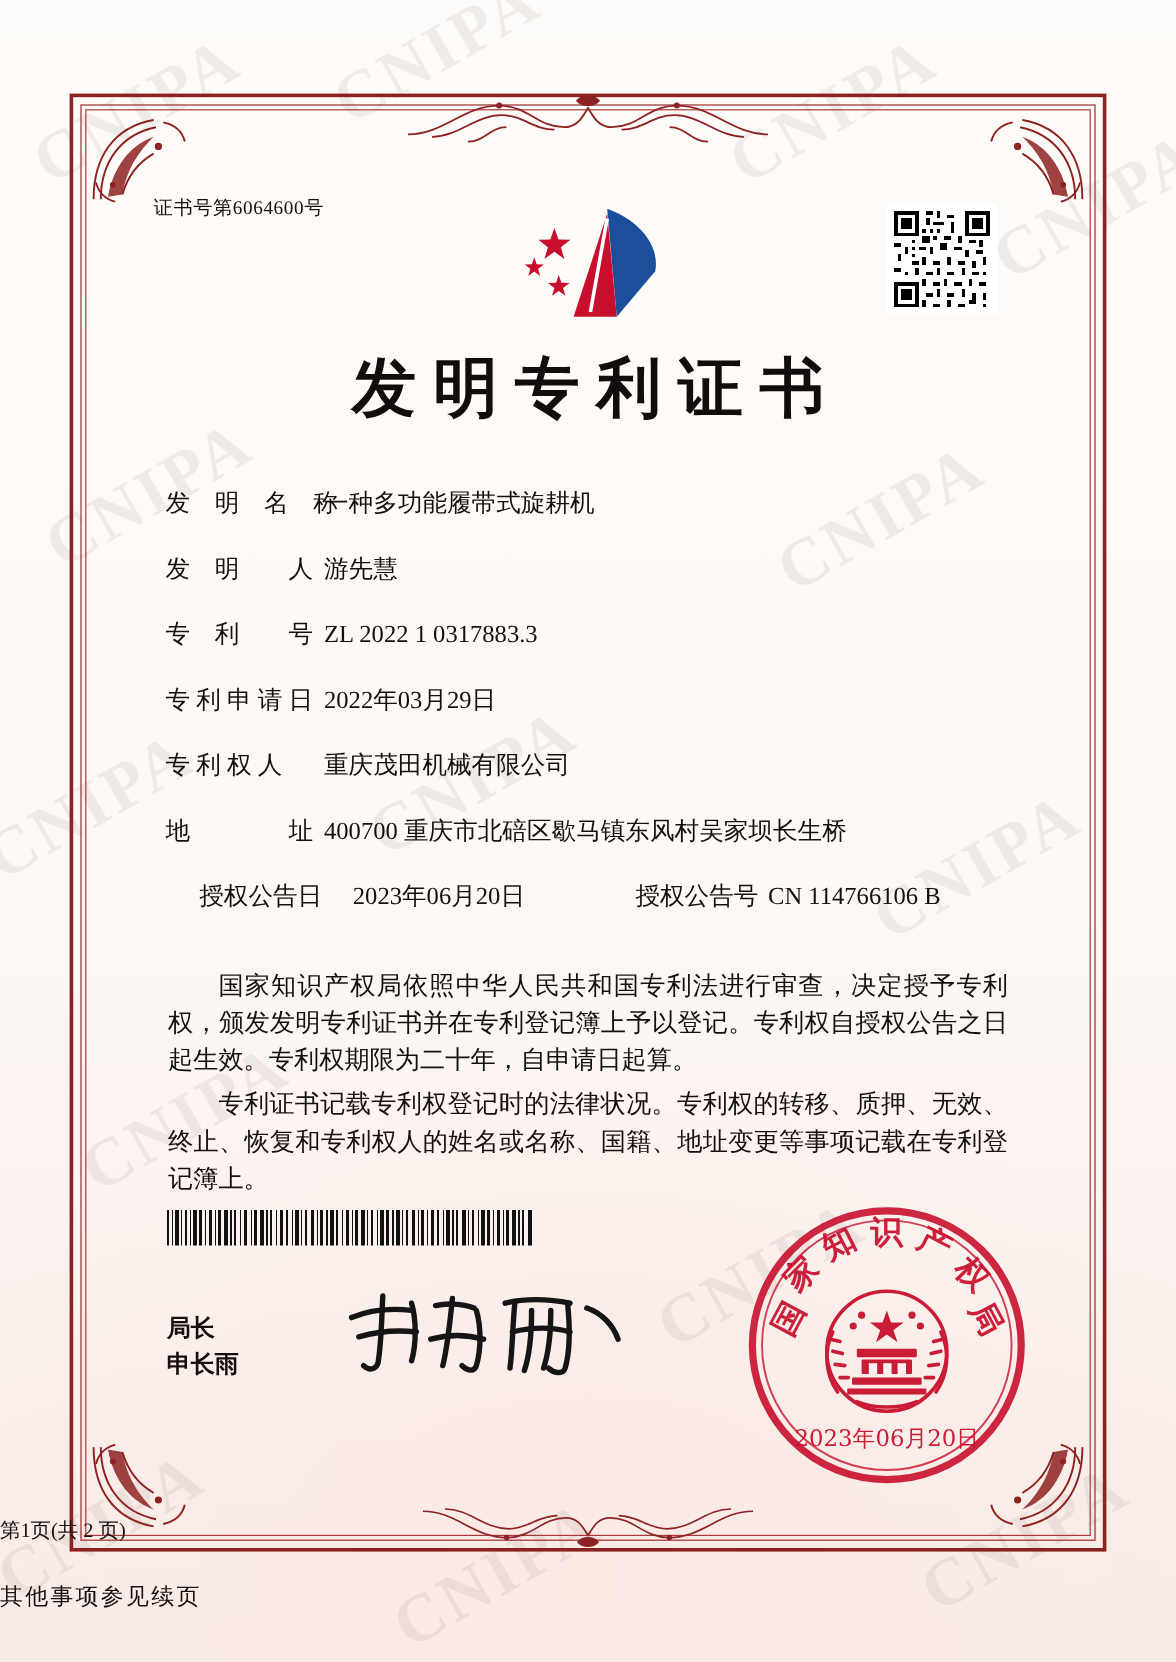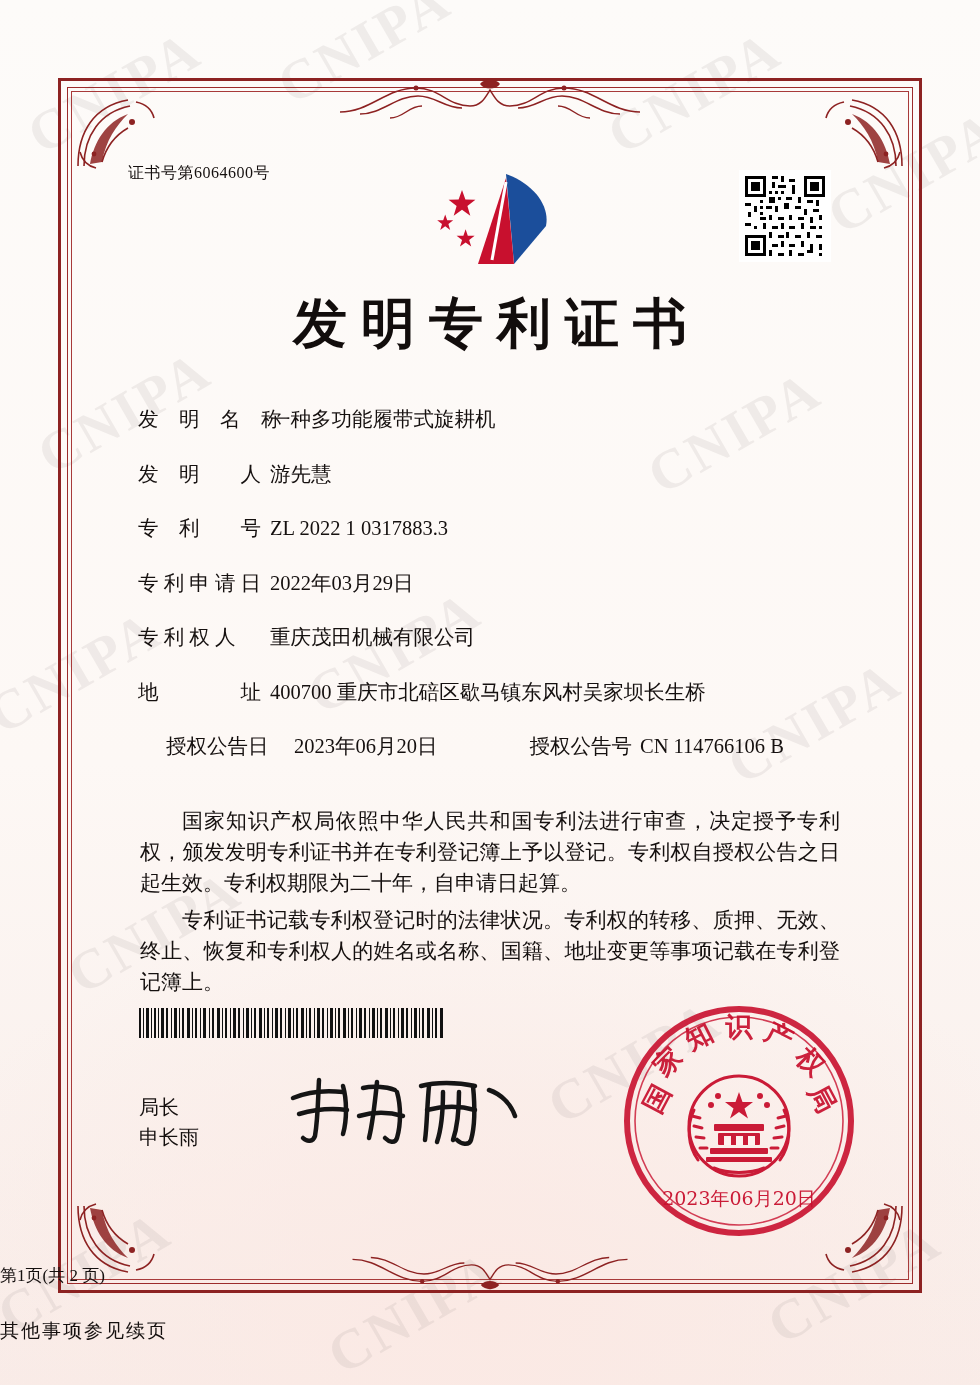--- a/index.html
+++ b/index.html
@@ -193,21 +193,21 @@
   }
   .barcode svg { width: 100%; height: 100%; display: block; }
 
   .director-block {
     position: absolute;
     left: 139px;
     top: 1092px;
     font-size: 20px;
     line-height: 30px;
     color: #15100f;
-    font-weight: normal;
+    font-weight: bold;
   }
 
   .signature {
     position: absolute;
     left: 285px;
     top: 1068px;
     width: 240px;
     height: 80px;
   }
   .signature svg { width: 100%; height: 100%; display: block; }

